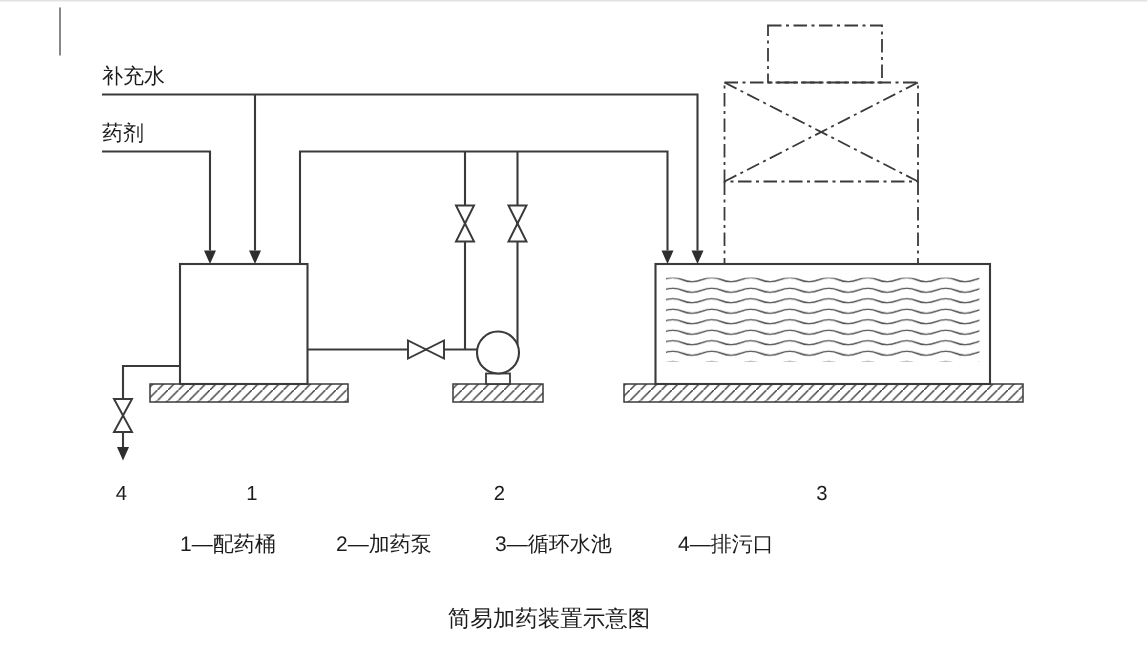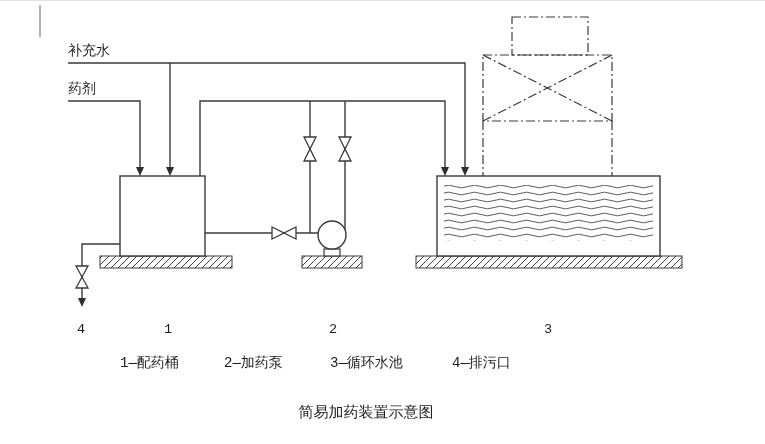--- a/index.html
+++ b/index.html
@@ -1,21 +1,21 @@
 <!DOCTYPE html>
 <html><head>
 <meta charset="utf-8">
 <style>
   html,body{margin:0;padding:0;background:#ffffff;}
   .page{
     position:relative;
     width:765px;height:444px;
     background:#ffffff;
     border-top:1px solid #e2e2e2;
-    font-family:Liberation Mono, monospace;
+    font-family:Liberation Sans, sans-serif;
     overflow:hidden;
   }
   svg{display:block;}
   text{fill:#1c1c1c;}
   .cjk{font-size:14px;}
   .num{font-size:13.5px;}
   .cap{font-size:15px;}
 </style>
 </head>
 <body>

